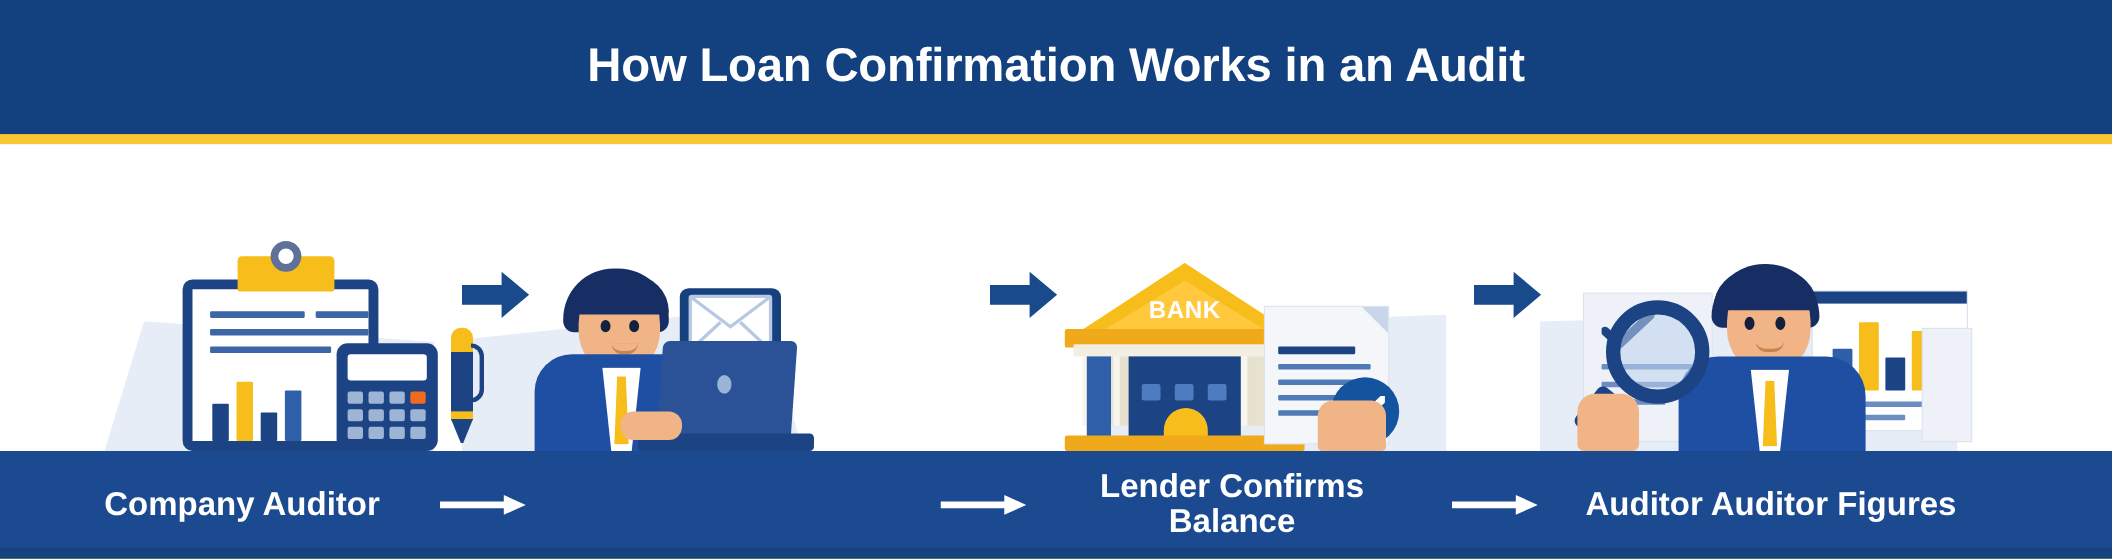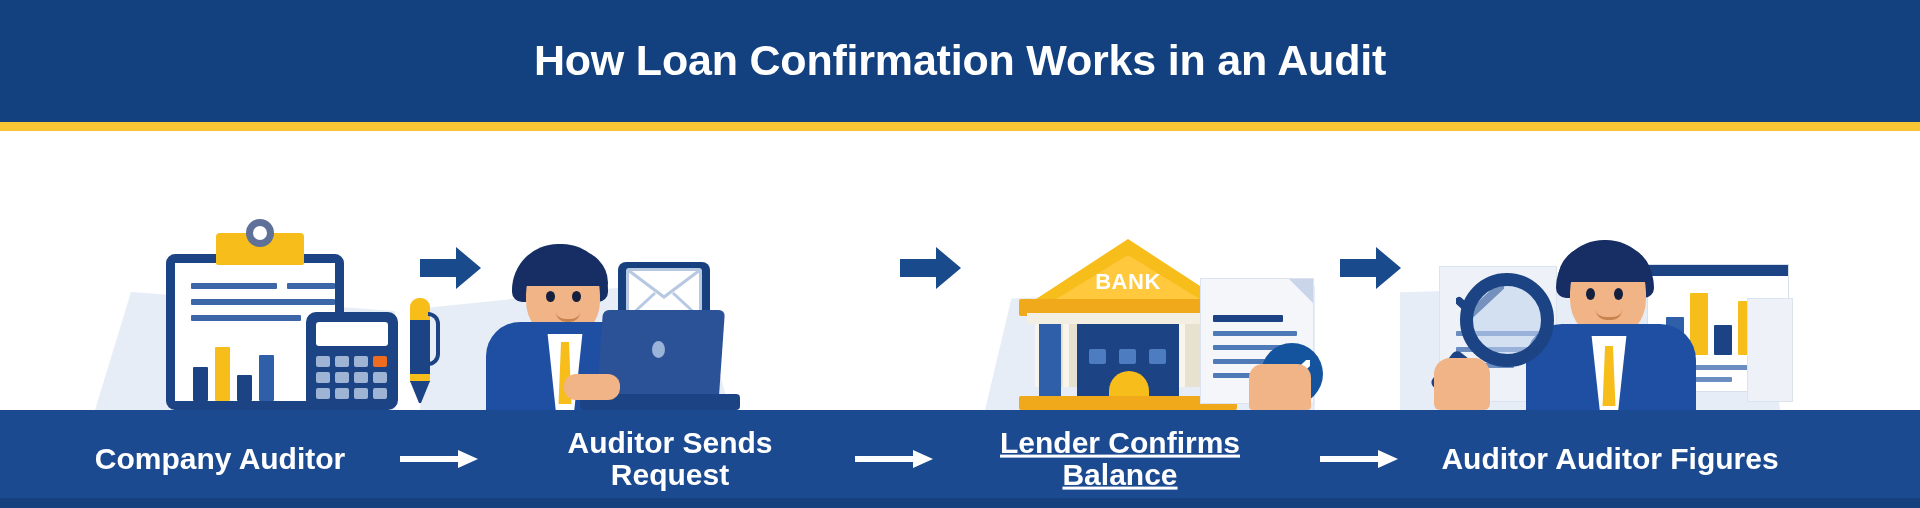--- a/index.html
+++ b/index.html
@@ -149,21 +149,21 @@
     border-width:15px 13px 0 0; border-style:solid;
     border-color:#17407f transparent transparent transparent;
   }
   .env {
     position:absolute; left:166px; bottom:90px; width:76px; height:52px;
     background:#ffffff; border:3px solid #b7c8e2; border-radius:3px;
   }
   .env svg { position:absolute; left:-3px; top:-3px; }
 
   
-  .bank-wrap { left:1013px; width:290px; height:185px; }
+  .bank-wrap { left:962px; width:290px; height:185px; }
   .bank-roof {
     position:absolute; left:20px; top:14px; width:190px; height:62px;
     background:#f7bd1b; clip-path:polygon(50% 0,100% 100%,0 100%);
   }
   .bank-roof-inner {
     position:absolute; left:40px; top:30px; width:150px; height:46px;
     background:#ffc83d; clip-path:polygon(50% 0,100% 100%,0 100%);
   }
   .bank-label {
     position:absolute; left:20px; top:44px; width:190px;
@@ -432,30 +432,29 @@
 
     <div class="label" style="left:60px; width:320px;">Company Auditor</div>
 
     <div class="thin-arrow" style="left:400px;">
       <svg viewBox="0 0 78 22">
           <path d="M0,11 L62,11" stroke="#ffffff" stroke-width="6"></path>
           <polygon points="58,2 78,11 58,20" fill="#ffffff"></polygon>
         </svg>
     </div>
 
-    <div class="label" style="left:505px; width:330px;">Auditor Sends Request</div>
 
     <div class="thin-arrow" style="left:855px;">
       <svg viewBox="0 0 78 22">
           <path d="M0,11 L62,11" stroke="#ffffff" stroke-width="6"></path>
           <polygon points="58,2 78,11 58,20" fill="#ffffff"></polygon>
         </svg>
     </div>
 
-    <div class="label" style="left:955px; width:330px;text-decoration:underline;">Lender Confirms Balance</div>
+    <div class="label" style="left:955px; width:330px;">Lender Confirms Balance</div>
 
     <div class="thin-arrow" style="left:1320px;">
       <svg viewBox="0 0 78 22">
           <path d="M0,11 L62,11" stroke="#ffffff" stroke-width="6"></path>
           <polygon points="58,2 78,11 58,20" fill="#ffffff"></polygon>
         </svg>
     </div>
 
     <div class="label" style="left:1435px; width:350px;">Auditor Auditor Figures</div>
   </div>

